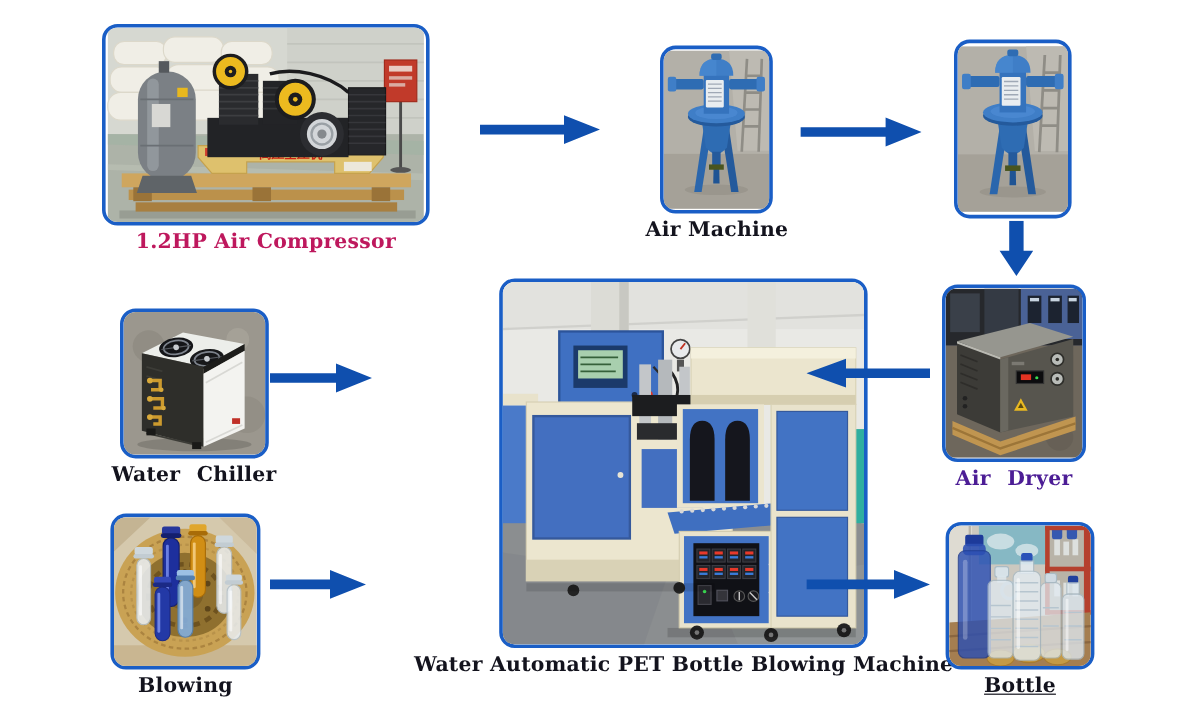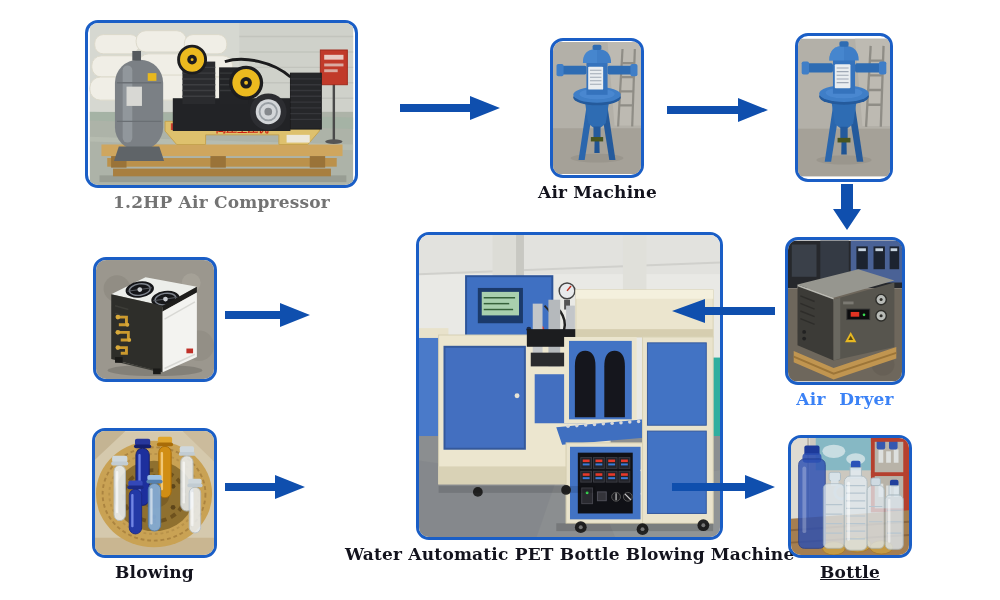--- a/index.html
+++ b/index.html
@@ -149,21 +149,21 @@
             <line x1="208" y1="64" x2="240" y2="64"></line>
           <line x1="208" y1="70" x2="240" y2="70"></line>
             <line x1="208" y1="76" x2="240" y2="76"></line>
           <line x1="208" y1="82" x2="240" y2="82"></line>
             <line x1="208" y1="88" x2="240" y2="88"></line>
           <line x1="208" y1="94" x2="240" y2="94"></line>
             <line x1="208" y1="100" x2="240" y2="100"></line>
         </g>
       </svg>
     </div>
-    <figcaption style="color: #737373;">1.2HP Air Compressor</figcaption>
+    <figcaption style="color: #be185d;">1.2HP Air Compressor</figcaption>
   </figure>
 
   <figure class="node" style="left:538px;top:38px;">
     <div class="photo" style="width: 94px; height: 140px; border-color: rgb(26, 94, 198);">
       <svg viewBox="0 0 100 150">
           <use href="#sym-filter"></use>
         </svg>
     </div>
     <figcaption style="color: rgb(19, 19, 29);">Air Machine</figcaption>
   </figure>
@@ -216,21 +216,21 @@
         <circle cx="80" cy="78" r="1.4" fill="#3adb52"></circle>
         <rect x="58" y="64" width="11" height="3" fill="#7b7972"></rect>
         <circle cx="98" cy="62" r="5.5" fill="#b9bcb8" stroke="#2e2e2a" stroke-width="1.5"></circle>
         <circle cx="98" cy="62" r="1.6" fill="#2e2e2a"></circle>
         <circle cx="98" cy="79" r="5.5" fill="#b9bcb8" stroke="#2e2e2a" stroke-width="1.5"></circle>
         <circle cx="98" cy="79" r="1.6" fill="#2e2e2a"></circle>
         <path d="M66 96 L72 107 L60 107 Z" fill="#e8b821"></path>
         <path d="M66 100 L68.5 104.5 L63.5 104.5 Z" fill="#5a4a10"></path>
       </svg>
     </div>
-    <figcaption class="wide" style="color: #3b82f6;">Air Dryer</figcaption>
+    <figcaption class="wide" style="color: #4c1d95;">Air Dryer</figcaption>
   </figure>
 
   <figure class="node" style="left:93px;top:257px;">
     <div class="photo" style="width: 124px; height: 125px; border-color: rgb(26, 94, 198);">
       <svg viewBox="0 0 124 125">
         <rect width="124" height="125" fill="#9b978e"></rect>
         <circle cx="22" cy="30" r="14" fill="#8b877d" opacity="0.6"></circle>
         <circle cx="108" cy="90" r="16" fill="#8b877d" opacity="0.5"></circle>
         <circle cx="100" cy="24" r="10" fill="#a8a49a" opacity="0.8"></circle>
         <ellipse cx="62" cy="116" rx="50" ry="6" fill="#000" opacity="0.15"></ellipse>
@@ -267,20 +267,21 @@
           <circle cx="23" cy="60" r="2.5"></circle>
             <circle cx="23" cy="76" r="2.5"></circle>
             <circle cx="23" cy="92" r="2.5"></circle>
           <circle cx="33" cy="68" r="2"></circle>
             <circle cx="35" cy="84" r="2"></circle>
         </g>
         <rect x="20" y="102" width="8" height="6" fill="#1a1a18"></rect>
         <rect x="60" y="114" width="8" height="6" fill="#1a1a18"></rect>
       </svg>
     </div>
+    <figcaption class="wide" style="color: rgb(19, 19, 29);">Water Chiller</figcaption>
   </figure>
 
   <figure class="node" style="left:92px;top:428px;">
     <div class="photo" style="width: 125px; height: 130px; border-color: rgb(26, 94, 198);">
       <svg viewBox="0 0 125 130">
         <rect width="125" height="130" fill="#d5c9ad"></rect>
         <path d="M0 0 L32 0 L0 30 Z" fill="#c4b493"></path>
         <path d="M125 0 L125 32 L92 0 Z" fill="#cbbb9c"></path>
         <rect y="112" width="125" height="18" fill="#c9b691"></rect>
         <ellipse cx="62" cy="66" rx="61" ry="56" fill="#c9a254"></ellipse>

